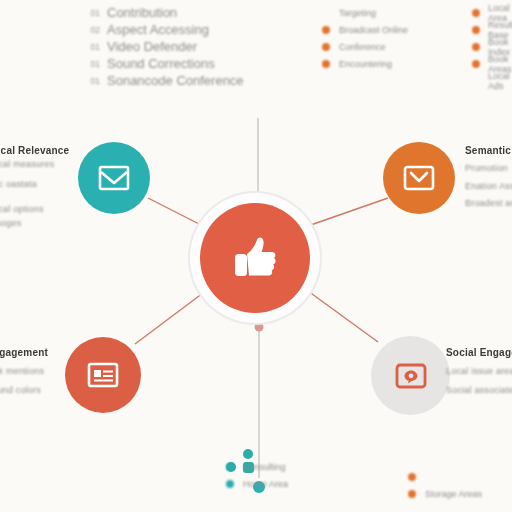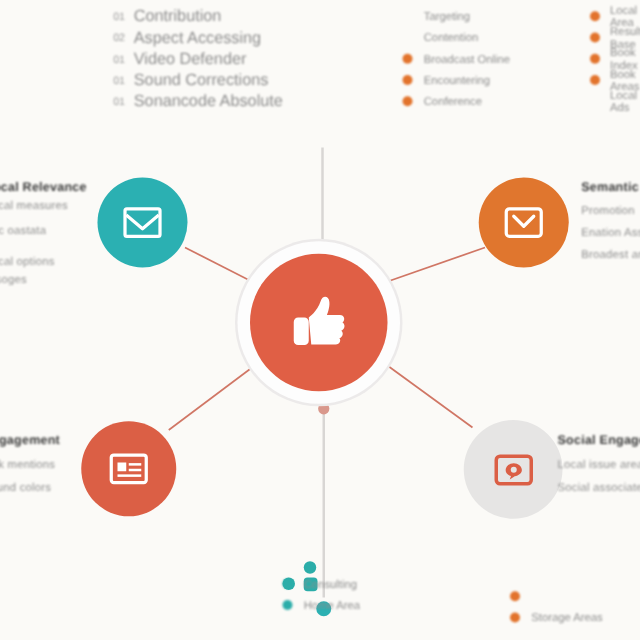--- a/index.html
+++ b/index.html
@@ -133,44 +133,40 @@
     <div class="row">
       <span class="num">01</span>
       <span class="lab">Video Defender</span>
     </div>
     <div class="row">
       <span class="num">01</span>
       <span class="lab">Sound Corrections</span>
     </div>
     <div class="row">
       <span class="num">01</span>
-      <span class="lab">Sonancode Absolute</span>
+      <span class="lab">Sonancode Conference</span>
     </div>
   </div>
 
   <div class="abs blur" id="list-topmid">
     <div class="row">
       <span class="bullet orange" style="visibility:hidden"></span>
       <span class="lab">Targeting</span>
     </div>
     <div class="row">
-      <span class="bullet orange" style="visibility:hidden"></span>
-      <span class="lab">Contention</span>
-    </div>
-    <div class="row">
       <span class="bullet orange"></span>
       <span class="lab">Broadcast Online</span>
     </div>
     <div class="row">
       <span class="bullet orange"></span>
+      <span class="lab">Conference</span>
+    </div>
+    <div class="row">
+      <span class="bullet orange"></span>
       <span class="lab">Encountering</span>
-    </div>
-    <div class="row">
-      <span class="bullet orange"></span>
-      <span class="lab">Conference</span>
     </div>
   </div>
 
   <div class="abs blur" id="list-topright">
     <div class="row">
       <span class="bullet orange"></span>
       <span class="lab">Local Area</span>
     </div>
     <div class="row">
       <span class="bullet orange"></span>

